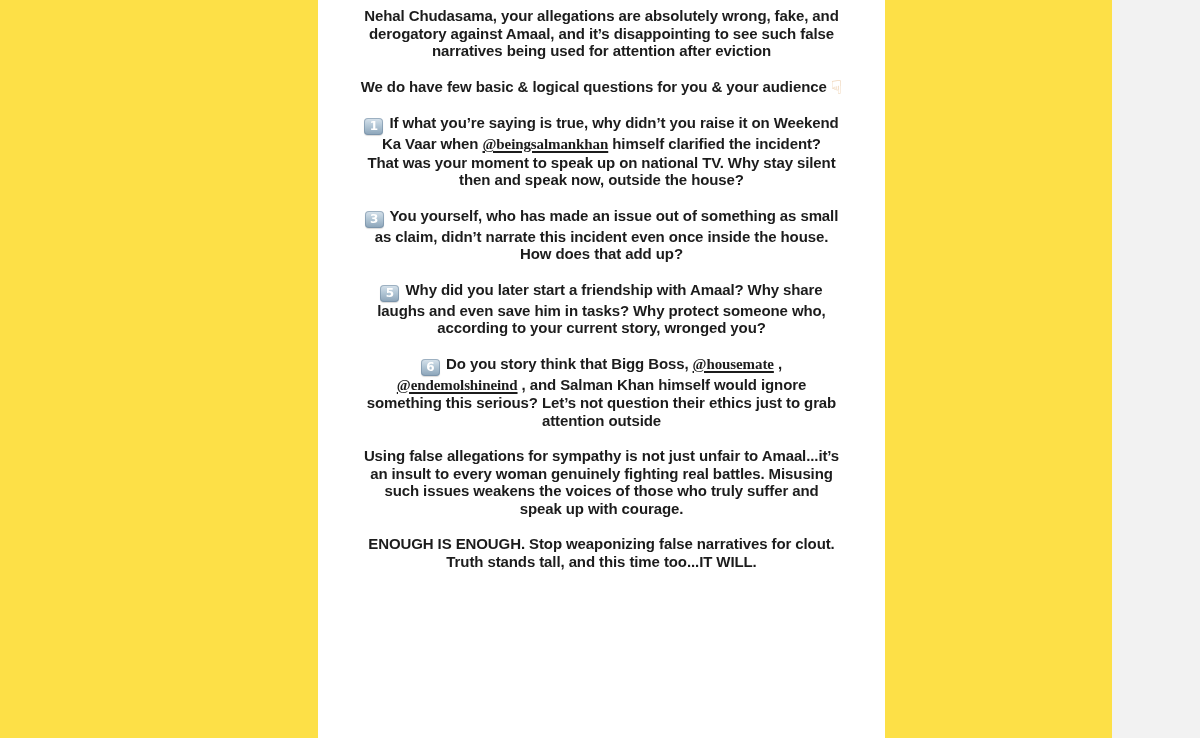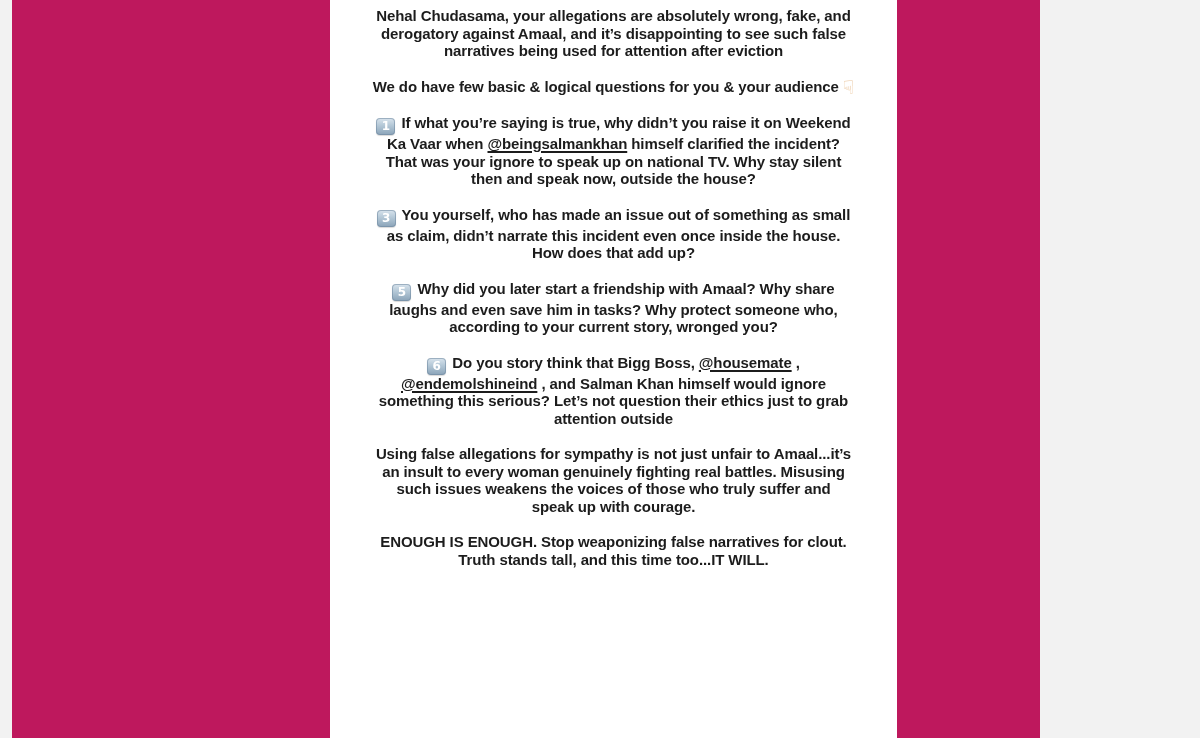--- a/index.html
+++ b/index.html
@@ -1,53 +1,53 @@
 <!DOCTYPE html>
 <html><head>
 <meta charset="utf-8">
 <style>
   html,body{margin:0;padding:0;}
   body{font-family:"Liberation Sans",sans-serif;background:#f2f2f2;}
-  .stage{position:relative;width:1028px;height:738px;background:#be185d;overflow:hidden;margin-left:12px;}
+  .stage{position:relative;width:1112px;height:738px;background:#fde047;overflow:hidden;}
   .panel{position:absolute;left:318px;top:0;width:567px;height:738px;background:#ffffff;}
   .text-col{
     position:absolute;left:50%;top:7px;transform:translateX(-50%);
     width:620px;text-align:center;white-space:pre-line;
     color:#1c1c1c;
   }
   .para{
     margin:0 0 18px 0;font-weight:700;font-size:15px;line-height:17.5px;
     letter-spacing:-0.1px;font-family:"Liberation Sans",sans-serif;
   }
   .keycap{
     display:inline-block;min-width:17px;height:17px;line-height:17px;
     padding:0 1px;border-radius:4px;margin:0 2px 0 0;vertical-align:-2px;
     background:linear-gradient(180deg,#d9e4ed 0%,#b3c7d6 45%,#8aa3b8 100%);
     box-shadow:inset 0 0 0 1px rgba(110,135,158,.55), 0 1px 1px rgba(0,0,0,.15);
     color:#ffffff;font-size:12px;font-weight:700;text-align:center;
     font-family:"DejaVu Sans",sans-serif;
   }
   .mention{
-    text-decoration:underline;text-decoration-thickness:2px;text-underline-offset:2px;
+    text-decoration:underline;text-decoration-thickness:2px;text-underline-offset:2px;font-family:Liberation Serif, serif;
   }
   .pointer-emoji{
     color:#eac69f;font-size:19px;line-height:17.5px;vertical-align:-2px;
     font-family:"DejaVu Sans",sans-serif;font-weight:400;
   }
 </style>
 </head>
 <body>
 
 <div class="stage">
   <div class="panel">
     <div class="text-col" id="paragraphs" style="color: rgb(28, 28, 28);"><p class="para"><span>Nehal Chudasama, your allegations are absolutely wrong, fake, and
 derogatory against Amaal, and it’s disappointing to see such false
 narratives being used for attention after eviction</span></p><p class="para"><span>We do have few basic &amp; logical questions for you &amp; your audience </span><span class="pointer-emoji" style="color: rgb(234, 198, 159);">☟</span></p><p class="para"><span class="keycap" style="background: linear-gradient(rgb(217, 228, 237) 0%, rgb(179, 199, 214) 45%, rgb(138, 163, 184) 100%); color: rgb(255, 255, 255);">1</span><span> If what you’re saying is true, why didn’t you raise it on Weekend
 Ka Vaar when </span><span class="mention">@beingsalmankhan</span><span> himself clarified the incident?
-That was your ignore to speak up on national TV. Why stay silent
+That was your moment to speak up on national TV. Why stay silent
 then and speak now, outside the house?</span></p><p class="para"><span class="keycap" style="background: linear-gradient(rgb(217, 228, 237) 0%, rgb(179, 199, 214) 45%, rgb(138, 163, 184) 100%); color: rgb(255, 255, 255);">3</span><span> You yourself, who has made an issue out of something as small
 as claim, didn’t narrate this incident even once inside the house.
 How does that add up?</span></p><p class="para"><span class="keycap" style="background: linear-gradient(rgb(217, 228, 237) 0%, rgb(179, 199, 214) 45%, rgb(138, 163, 184) 100%); color: rgb(255, 255, 255);">5</span><span> Why did you later start a friendship with Amaal? Why share
 laughs and even save him in tasks? Why protect someone who,
 according to your current story, wronged you?</span></p><p class="para"><span class="keycap" style="background: linear-gradient(rgb(217, 228, 237) 0%, rgb(179, 199, 214) 45%, rgb(138, 163, 184) 100%); color: rgb(255, 255, 255);">6</span><span> Do you story think that Bigg Boss, </span><span class="mention">@housemate</span><span> ,
 </span><span class="mention">@endemolshineind</span><span> , and Salman Khan himself would ignore
 something this serious? Let’s not question their ethics just to grab
 attention outside</span></p><p class="para"><span>Using false allegations for sympathy is not just unfair to Amaal...it’s
 an insult to every woman genuinely fighting real battles. Misusing
 such issues weakens the voices of those who truly suffer and

